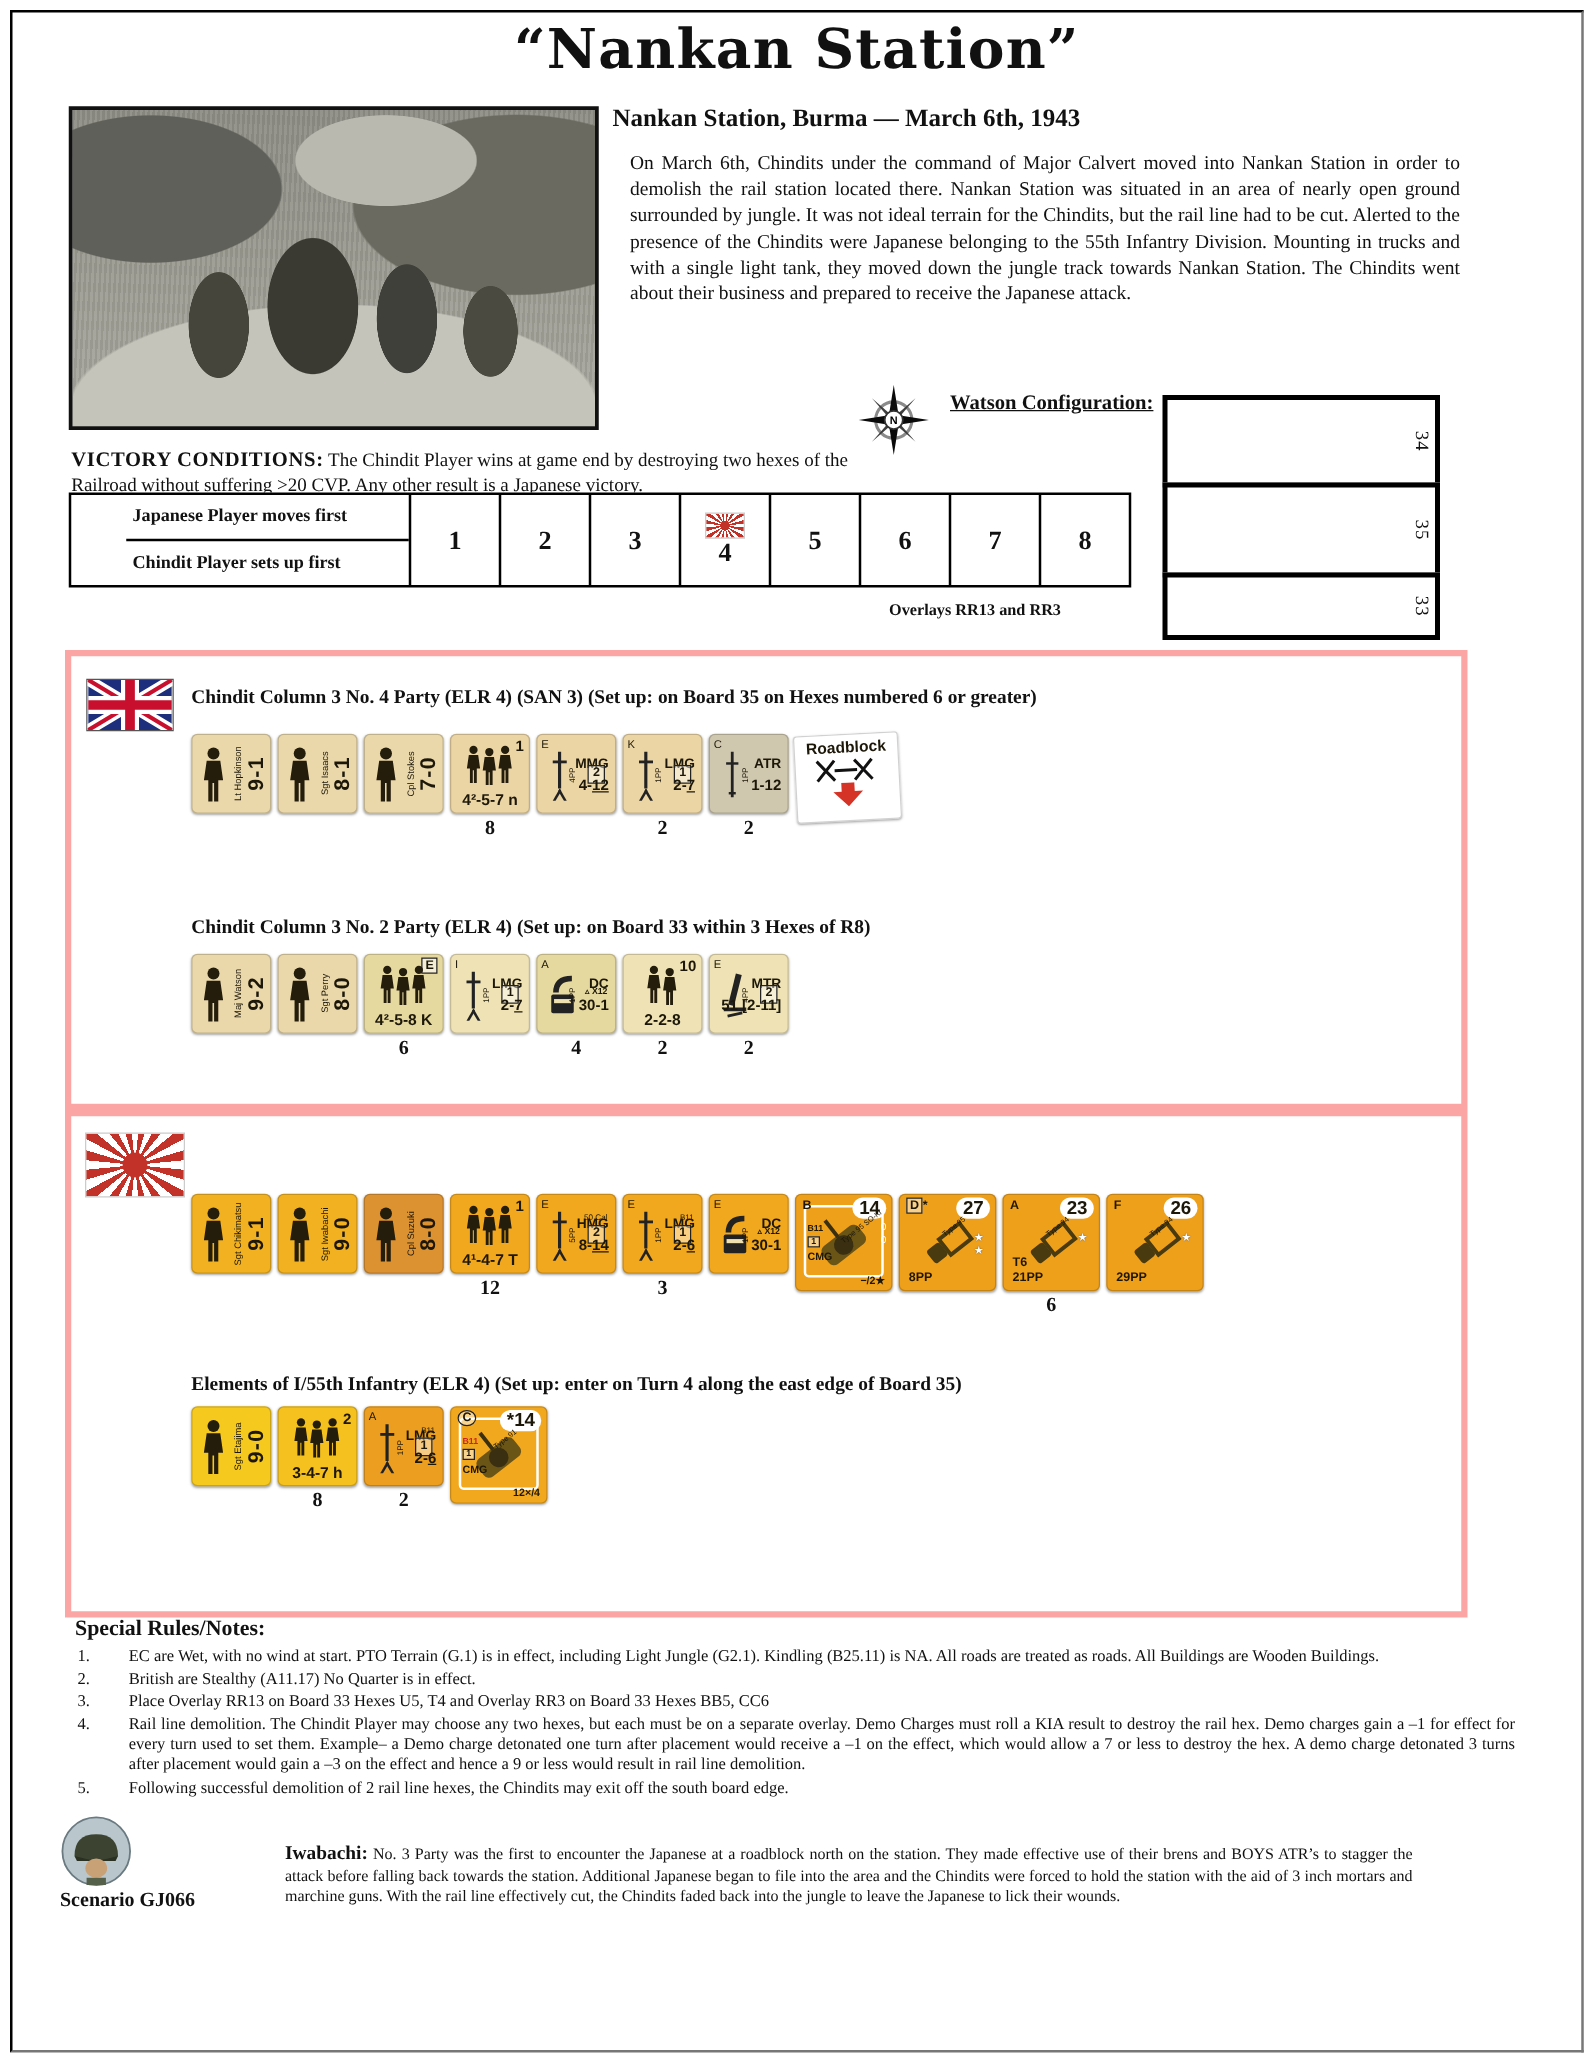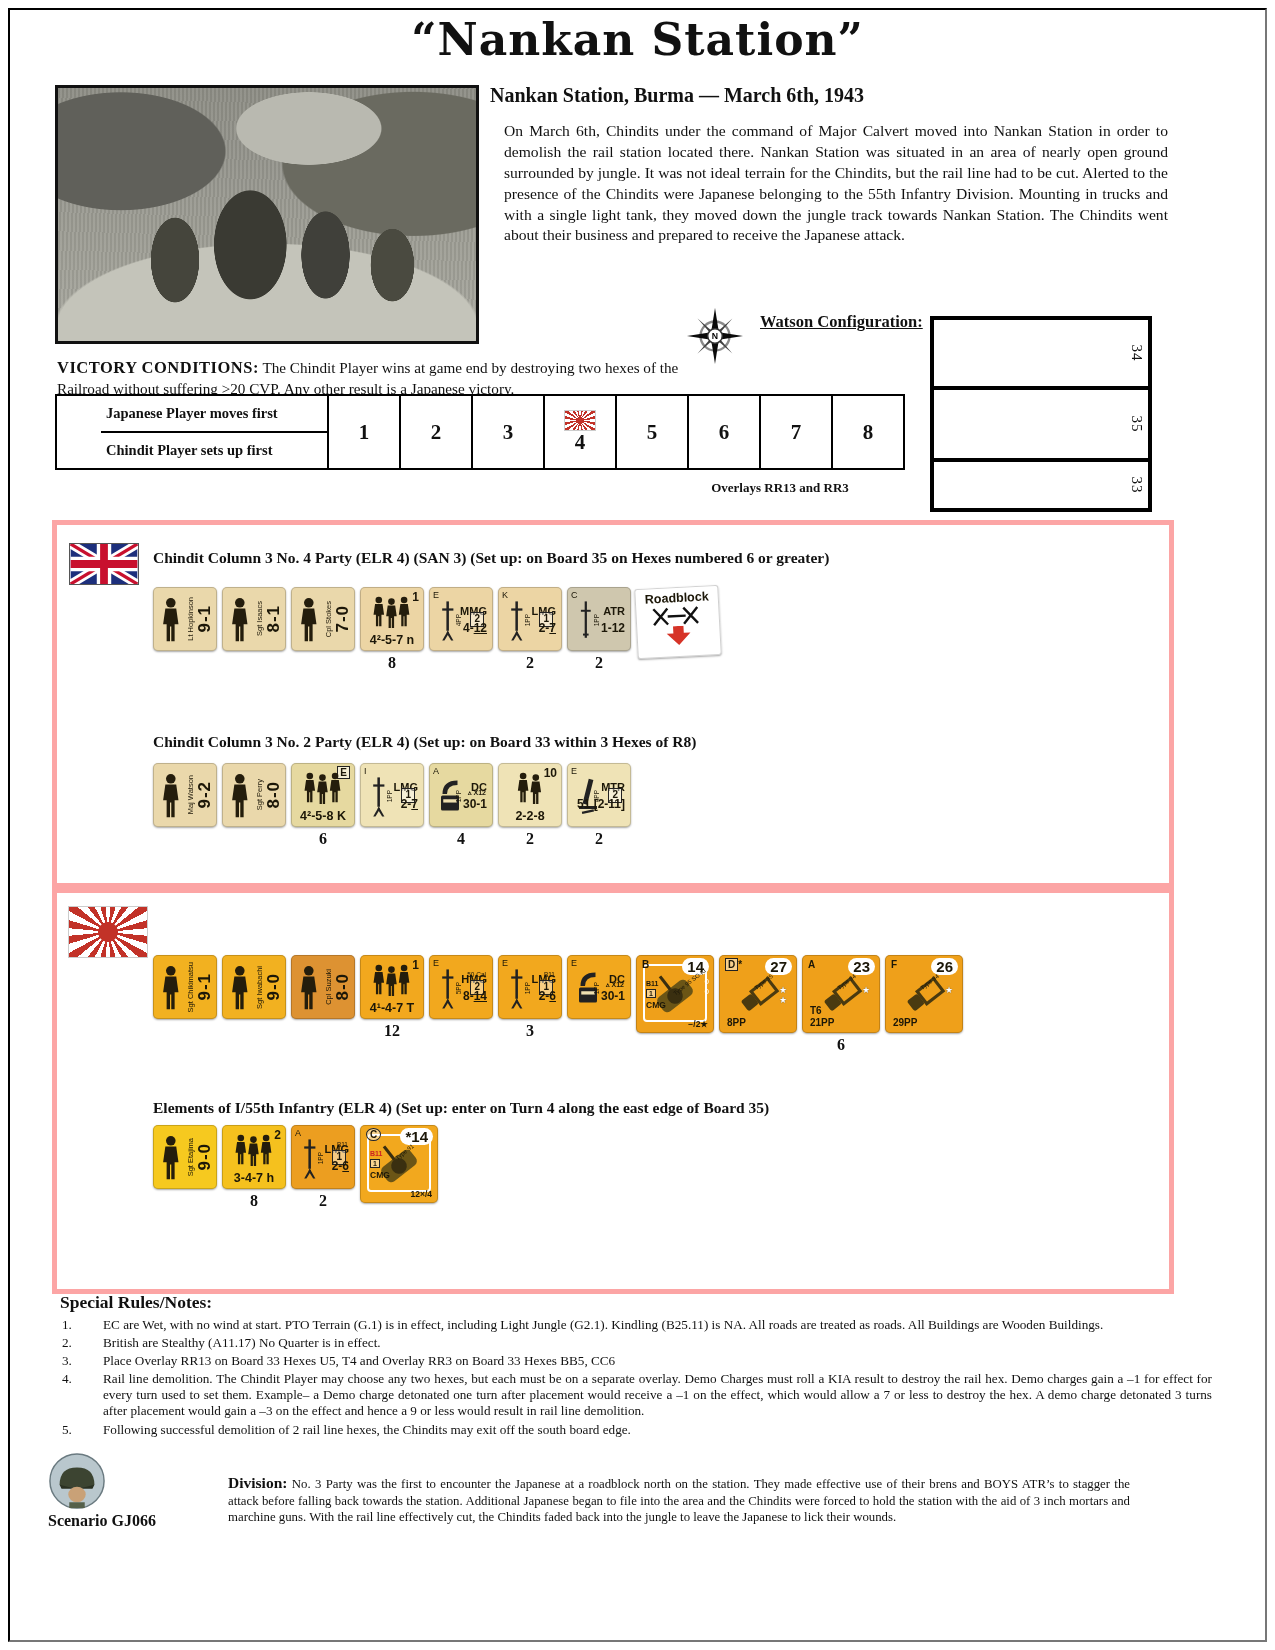--- a/index.html
+++ b/index.html
@@ -759,16 +759,16 @@
   <svg class="helmet" viewBox="0 0 60 60">
     <circle cx="30" cy="30" r="28" fill="#b9c7cd" stroke="#6a7a80" stroke-width="1.5"></circle>
     <path d="M12 34 q0 -18 18 -18 q18 0 18 18 l-3 3 H15 z" fill="#3c4431"></path>
     <path d="M12 34 q18 6 36 0 l-2 4 H14 z" fill="#2a3022"></path>
     <ellipse cx="30" cy="44" rx="9" ry="8" fill="#c9a177"></ellipse>
     <path d="M22 52 h16 v6 H22 z" fill="#55604a"></path>
   </svg>
   <div class="scenario-id">Scenario GJ066</div>
 
   <p class="aftermath">
-    <b>Division:</b>
+    <b>Iwabachi:</b>
     <span>No. 3 Party was the first to encounter the Japanese at a roadblock north on the station. They made effective use of their brens and BOYS ATR’s to stagger the attack before falling back towards the station. Additional Japanese began to file into the area and the Chindits were forced to hold the station with the aid of 3 inch mortars and marchine guns. With the rail line effectively cut, the Chindits faded back into the jungle to leave the Japanese to lick their wounds.</span>
   </p>
 </div>
 
 </body></html>

